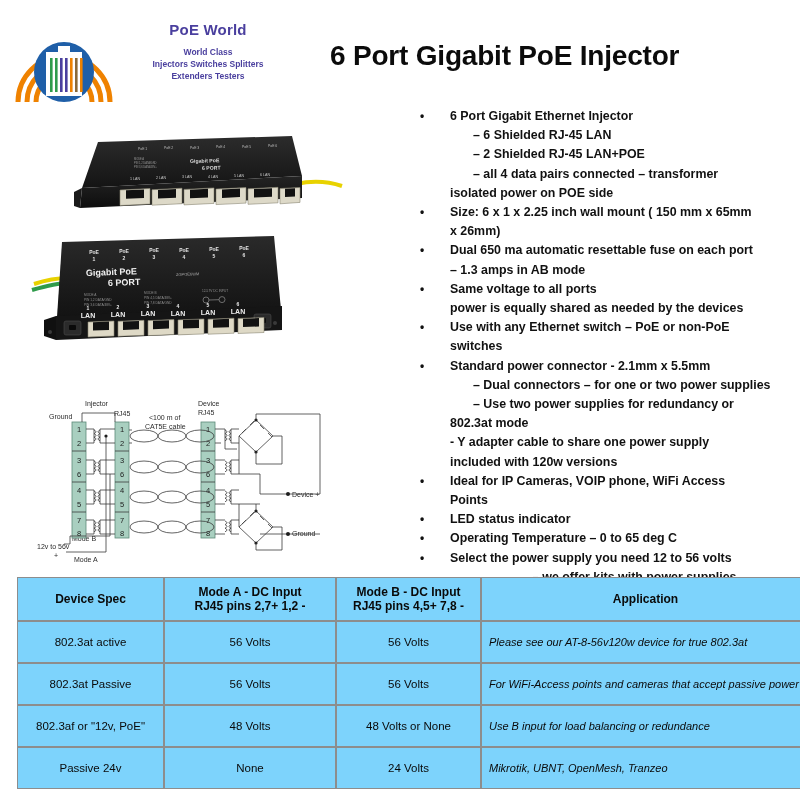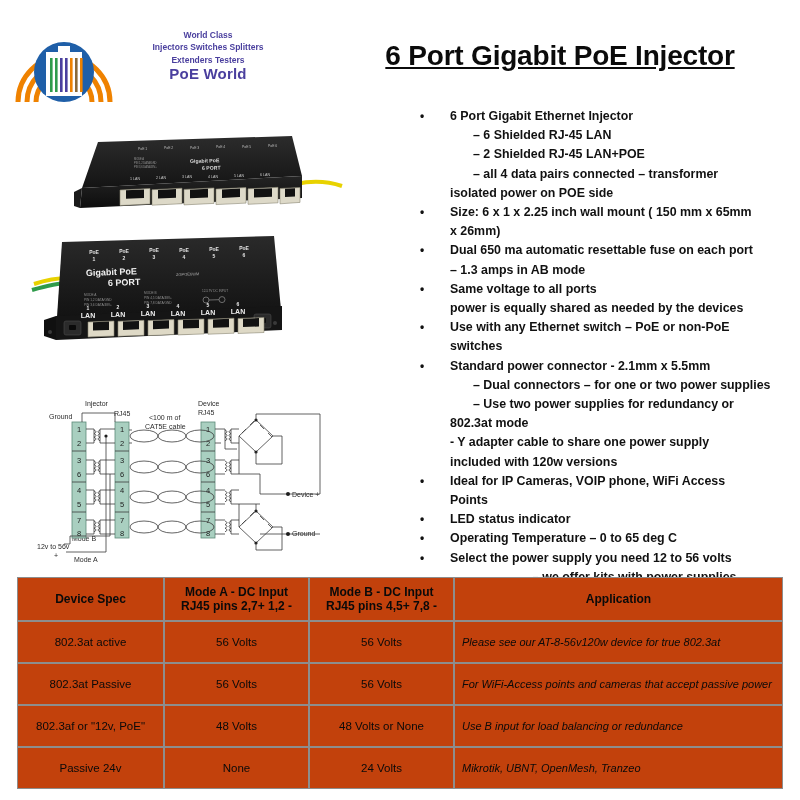--- a/index.html
+++ b/index.html
@@ -24,24 +24,23 @@
     letter-spacing:.2px; line-height:1.1;
   }
   #brand-tagline {
     margin-top:7px; font-size:8.5px; font-weight:700; color:#4a3f9e;
     line-height:1.45;
   }
   #brand-tagline span { display:block; white-space:nowrap; }
 
   #page-title {
     position:absolute; left:330px; top:40px; width:460px;
-    text-align:center;
+    text-align:left;
     font-size:28px; font-weight:700; color:#0b0b0b;
     letter-spacing:-0.2px;
-    text-decoration:underline;
   }
 
   
   #photo-angled { position:absolute; left:34px; top:118px; width:312px; height:104px; }
   #photo-top    { position:absolute; left:26px; top:228px; width:300px; height:126px; }
   #wiring-diagram { position:absolute; left:20px; top:376px; width:334px; height:190px; }
 
   
   #spec-list {
     position:absolute; left:412px; top:107px; width:378px;
@@ -63,28 +62,28 @@
     border-collapse:separate; border-spacing:0;
     table-layout:fixed;
   }
   #spec-table td, #spec-table th {
     border:1px solid #8d8d8d;
     text-align:center;
     vertical-align:middle;
     padding:2px 4px;
     font-size:11px;
     color:#0a0a0a;
-    background:#c2410c;
+    background:#7dd3fc;
   }
   #spec-table thead th { font-weight:700; font-size:12px; line-height:14px; }
   #spec-table tbody td { font-weight:400; font-size:11.5px; }
   #spec-table .app-cell { text-align:left; padding-left:7px; font-size:11px;font-style:italic; }
   #spec-table .app-head { text-align:center; }
   .col-spec { width:147px; }
-  .col-a    { width:145px; }
+  .col-a    { width:172px; }
   .col-b    { width:145px; }
   .col-app  { width:329px; }
   .row-head td, .row-head th { height:44px; }
   .row-data td { height:42px; }
 </style>
 </head>
 <body>
 
 <div id="header">
 
@@ -103,26 +102,26 @@
       <rect x="43" y="42" width="2.6" height="34" fill="#2f9b4b"></rect>
       <rect x="48" y="42" width="2.6" height="34" fill="#4a3f9e"></rect>
       <rect x="53" y="42" width="2.6" height="34" fill="#4a3f9e"></rect>
       <rect x="58" y="42" width="2.6" height="34" fill="#ef8200"></rect>
       <rect x="63" y="42" width="2.6" height="34" fill="#8a6a3a"></rect>
       <rect x="68" y="42" width="2.6" height="34" fill="#ef8200"></rect>
     </svg>
   </div>
 
   <div id="brand-block">
+    <div id="brand-name">PoE World</div>
     <div id="brand-tagline">
       <span>World Class</span>
       <span>Injectors   Switches   Splitters</span>
       <span>Extenders   Testers</span>
     </div>
-    <div id="brand-name">PoE World</div>
   </div>
 
   <div id="page-title">6 Port Gigabit PoE Injector</div>
 </div>
 
 <div id="photo-angled">
   <svg width="312" height="104" viewBox="0 0 312 104">
     <defs>
       <linearGradient id="topface" x1="0" y1="0" x2="0" y2="1">
         <stop offset="0%" stop-color="#2c2c2c"></stop>

